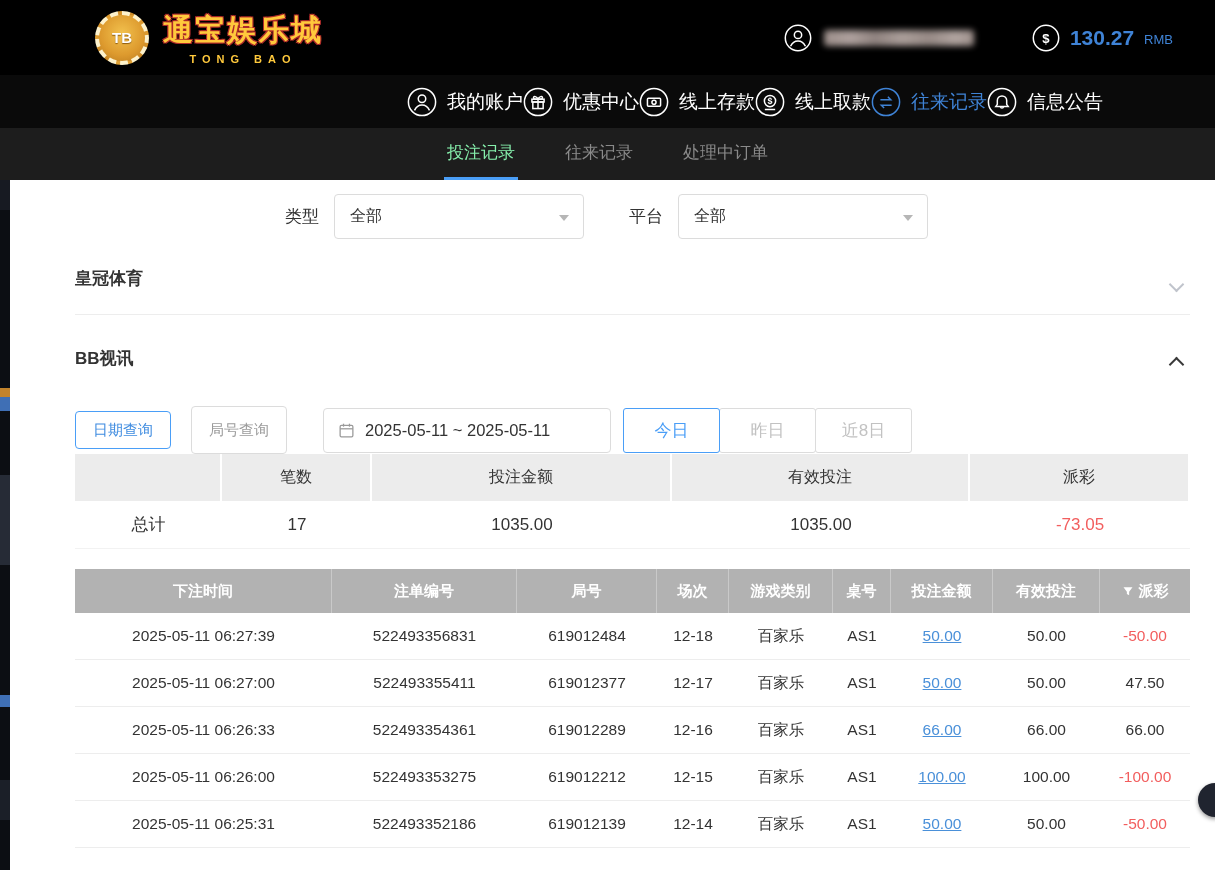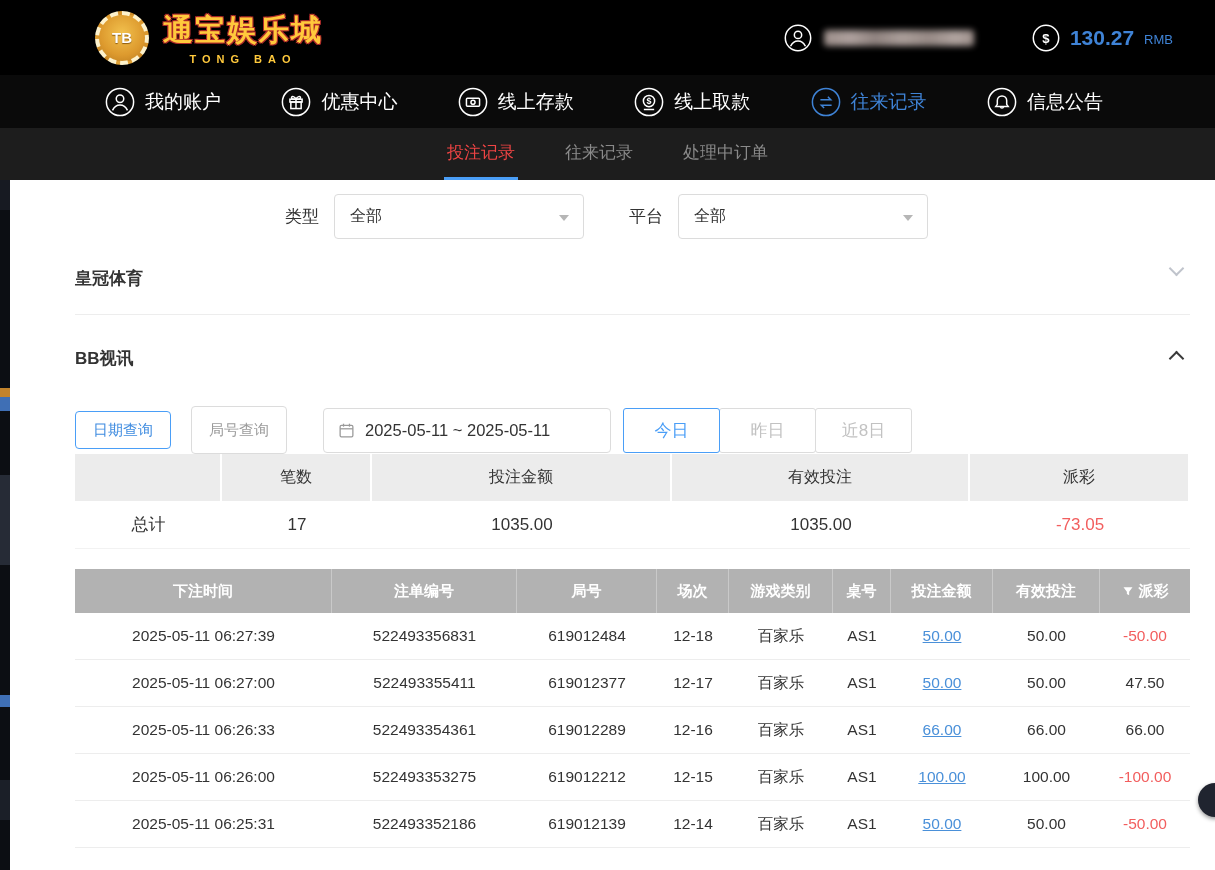--- a/index.html
+++ b/index.html
@@ -16,39 +16,39 @@
   .user-area { display:flex; align-items:center; }
   .hdr-icon { width:28px; height:28px; display:inline-flex; }
   .masked { display:inline-block; width:150px; height:16px; margin-left:12px; border-radius:3px;
             background:linear-gradient(90deg,#b9a9a4 0%,#cdbdb9 18%,#a99a96 34%,#c9bab5 52%,#b2a39e 70%,#d0c1bc 88%,#b9a9a4 100%);
             filter:blur(3px); opacity:.85; }
   .wallet-group { display:flex; align-items:center; margin-left:58px; gap:10px; }
   .balance { color:#3f83d6; font-size:21px; font-weight:bold; }
   .currency { color:#3f83d6; font-size:13px; margin-top:4px; }
 
   
-  .mainnav { height:53px; background:#0a0a0a; display:flex; align-items:center; justify-content:space-between; padding:0 112px 0 105px; }
+  .mainnav { height:53px; background:#0a0a0a; display:flex; align-items:center; justify-content:flex-end; padding:0 112px 0 105px; }
   .nav-item { display:flex; align-items:center; gap:10px; color:#fff; font-size:19px; cursor:pointer; }
   .nav-item .nicon { width:30px; height:30px; display:inline-flex; }
   .nav-item.active { color:#3f83d6; }
 
   
   .subnav { height:52px; background:#1d1d1d; display:flex; align-items:stretch; justify-content:center; gap:44px; }
   .tab { display:flex; align-items:center; color:#8a8a8a; font-size:17px; cursor:pointer; border-bottom:3px solid transparent; padding:0 3px; }
-  .tab.active { color:#ef4444; border-bottom-color:#4a9ef7; }
+  .tab.active { color:#86efac; border-bottom-color:#4a9ef7; }
 
   
   .content { margin-left:75px; width:1115px; }
   .filters { display:flex; align-items:center; margin-top:14px; margin-left:210px; }
   .f-label { font-size:17px; color:#333; margin-right:15px; }
   .select { position:relative; width:250px; height:45px; border:1px solid #dcdcdc; border-radius:4px; display:flex; align-items:center; padding:0 15px; font-size:16px; color:#333; cursor:pointer; background:#fff; }
   .caret { position:absolute; right:14px; top:50%; margin-top:-2px; width:0; height:0; border-left:5px solid transparent; border-right:5px solid transparent; border-top:6px solid #b6b6b6; }
   .fgroup2 { margin-left:45px; display:flex; align-items:center; }
 
-  .section-row { display:flex; align-items:flex-start; justify-content:space-between; }
+  .section-row { display:flex; align-items:flex-end; justify-content:space-between; }
   .section-row.first { margin-top:28px; padding-bottom:24px; border-bottom:1px solid #ededed; }
   .section-row.second { margin-top:32px; }
   .section-title { font-size:17px; font-weight:bold; color:#333; }
   .chev { width:11px; height:11px; border-right:2px solid #c0c4cc; border-bottom:2px solid #c0c4cc; transform:rotate(45deg); margin-right:8px; margin-top:-4px; cursor:pointer; }
   .chev.up { border-color:#3a3a3a; transform:rotate(-135deg); margin-top:6px; }
 
   
   .querybar { margin-top:36px; display:flex; align-items:center; }
   .btn { border-radius:4px; background:#fff; display:flex; align-items:center; justify-content:center; font-size:15px; cursor:pointer; }
   .btn-blue-outline { height:38px; padding:0 17px; border:1px solid #4a9ef7; color:#3f8ce0; }

